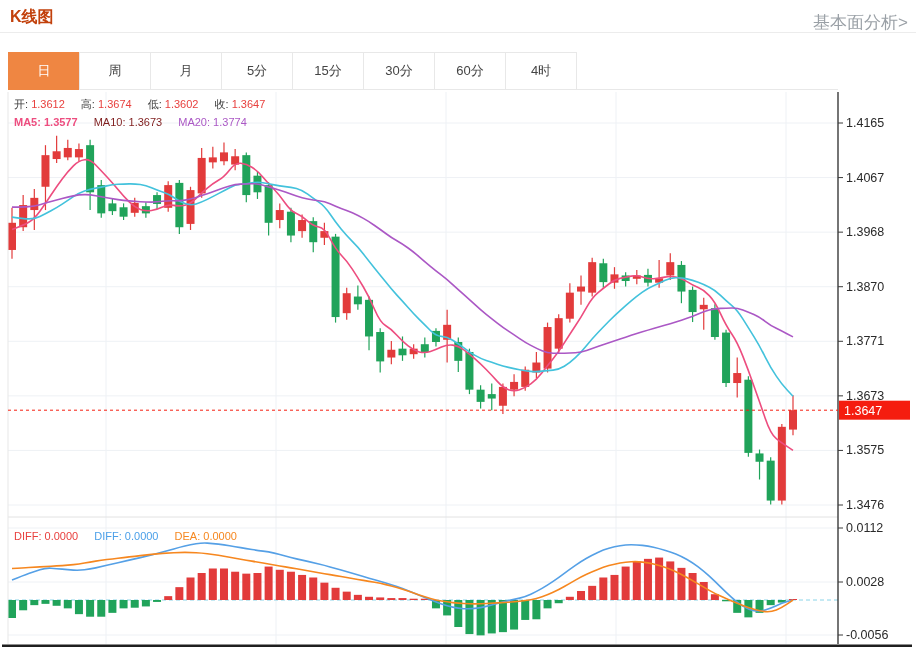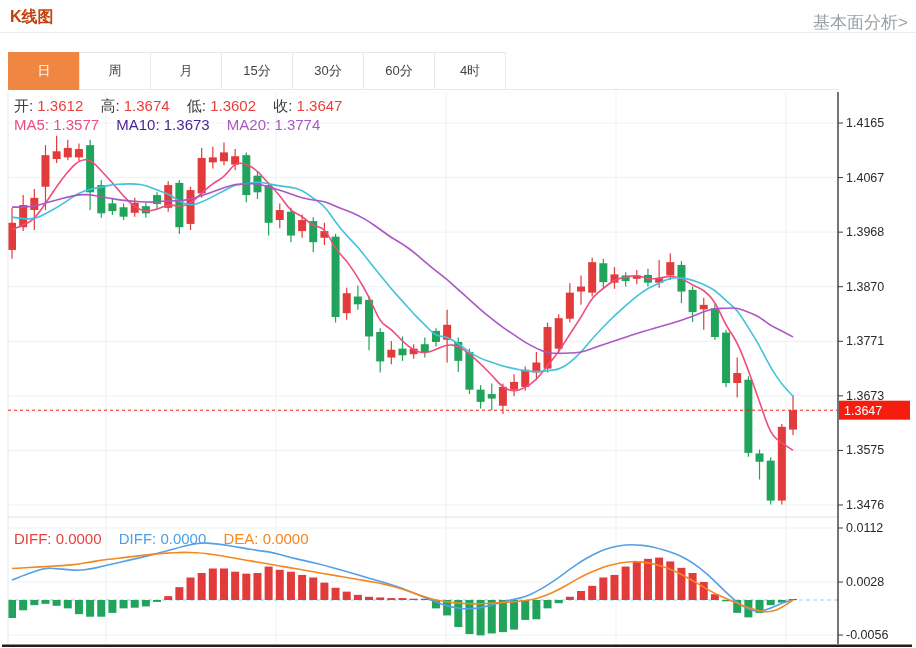--- a/index.html
+++ b/index.html
@@ -8,28 +8,28 @@
   #chart-svg-wrap{position:absolute;left:0;top:0;width:916px;height:648px;}
   .hdr-title{position:absolute;left:10px;top:7px;font-size:16px;font-weight:bold;color:#c2410c;}
   .hdr-link{position:absolute;right:8px;top:11px;font-size:17px;color:#9aa0a6;cursor:pointer;}
   .hdr-border{position:absolute;left:0;top:32px;width:916px;border-bottom:1px solid #ececec;}
   .tabs-underline{position:absolute;left:8px;top:52px;width:830px;height:37px;border-bottom:1px solid #e8e8e8;}
   .tabs{position:absolute;left:8px;top:52px;display:flex;}
   .tab{width:70px;height:36px;line-height:36px;text-align:center;font-size:13px;color:#444;
        background:#fff;border:1px solid #e8e8e8;margin-left:-1px;cursor:pointer;box-sizing:content-box;}
   .tab:first-child{margin-left:0;}
   .tab.active{background:#ef8642;border-color:#ef8642;color:#fff;}
-  .info-row{position:absolute;font-size:15px;white-space:nowrap;}
+  .info-row{position:absolute;font-size:11px;white-space:nowrap;}
   #ohlc-row{left:14px;top:97px;}
   #ma-row{left:14px;top:116px;}
   #macd-row{left:14px;top:530px;}
   .pair{margin-right:13px;}
   .lbl-dark{color:#3c3c3c;}
   .val-red,.lbl-red{color:#e8403e;}
-  .ma5{color:#ed4d7f;} .ma10{color:#4c1d95;} .ma20{color:#ab58c5;}
+  .ma5{color:#ed4d7f;font-weight:bold;} .ma10{color:#7f1d1d;} .ma20{color:#ab58c5;}
   .diff{color:#4a9fe8;} .dea{color:#f6871f;text-align:right;}
 </style>
 </head>
 <body>
 
 <div id="chart-svg-wrap"><svg width="916" height="648" viewBox="0 0 916 648">
       <g>
         <line x1="106" y1="92" x2="106" y2="644" stroke="#eef1f5" stroke-width="1"></line>
         <line x1="276" y1="92" x2="276" y2="644" stroke="#eef1f5" stroke-width="1"></line>
         <line x1="446" y1="92" x2="446" y2="644" stroke="#eef1f5" stroke-width="1"></line>
@@ -310,20 +310,21 @@
 
 <div class="hdr-title">K线图</div>
 <div class="hdr-link">基本面分析&gt;</div>
 <div class="hdr-border"></div>
 
 <div class="tabs-underline"></div>
 <div class="tabs" id="tabs">
     <div class="tab active">日</div>
     <div class="tab">周</div>
     <div class="tab">月</div>
+    <div class="tab">5分</div>
     <div class="tab">15分</div>
     <div class="tab">30分</div>
     <div class="tab">60分</div>
     <div class="tab">4时</div>
   </div>
 
 <div class="info-row" id="ohlc-row">
   <span class="pair"><span class="lbl-dark">开:</span> <span class="val-red">1.3612</span></span>
   <span class="pair"><span class="lbl-dark">高:</span> <span class="val-red">1.3674</span></span>
   <span class="pair"><span class="lbl-dark">低:</span> <span class="val-red">1.3602</span></span>

